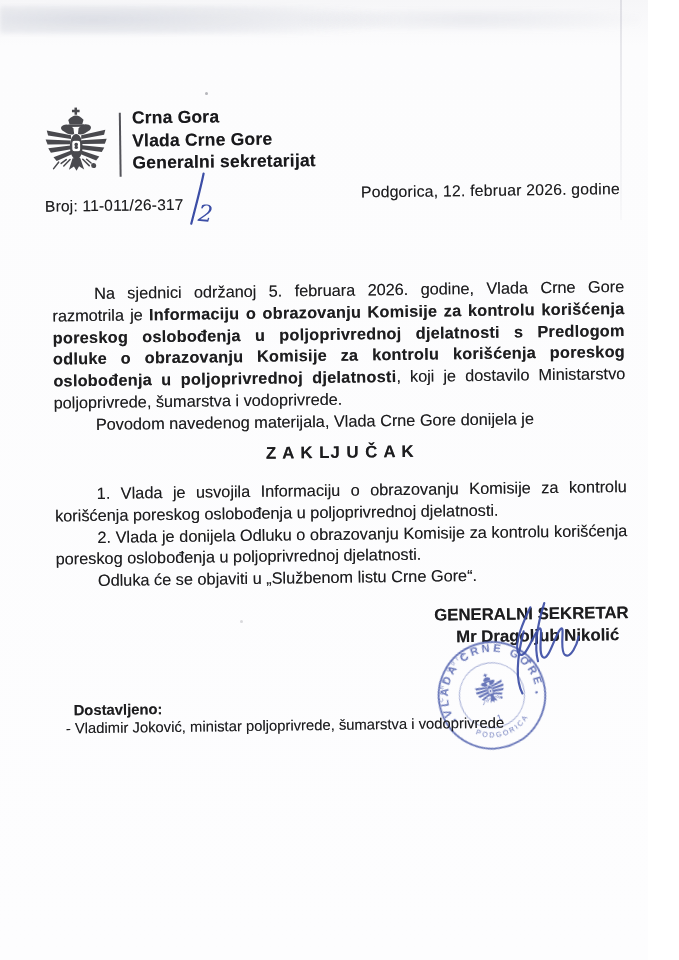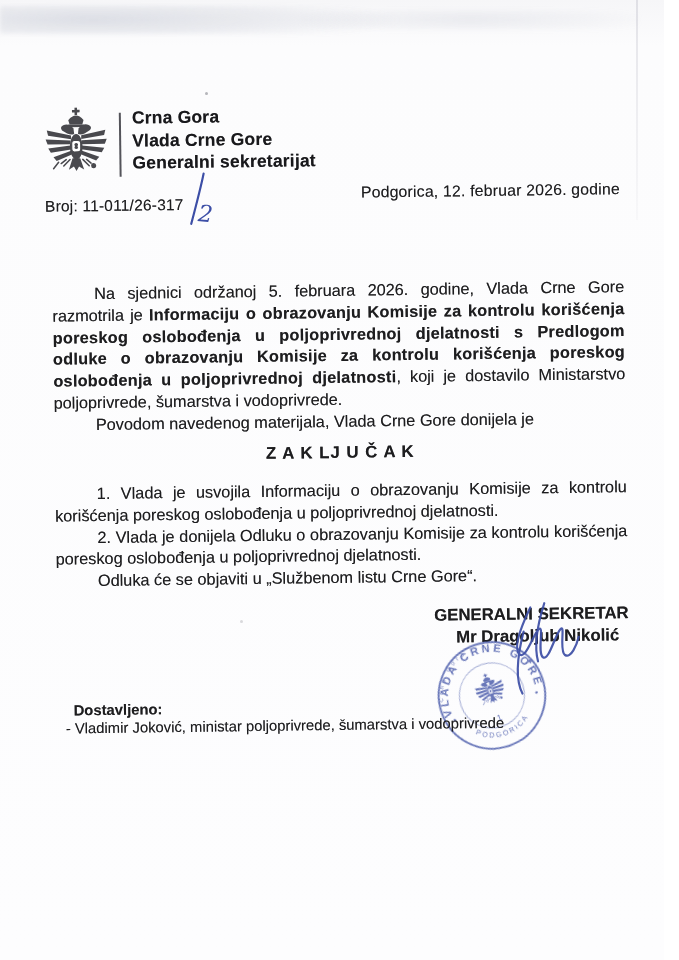--- a/index.html
+++ b/index.html
@@ -1,19 +1,19 @@
 <!DOCTYPE html>
 <html><head>
 <meta charset="utf-8">
 <style>
   html,body{margin:0;padding:0;background:#ffffff;}
   .page{
     position:relative;width:648px;height:960px;overflow:hidden;
     background:linear-gradient(180deg,#f6f6f8 0px,#fcfcfd 46px,#fdfdfe 100%);
-    font-family:"Liberation Sans", sans-serif;color:#1d1d1f;padding-left:16px;
+    font-family:"Liberation Sans", sans-serif;color:#1d1d1f;
   }
   .rot{position:absolute;inset:0;transform:rotate(-0.75deg);transform-origin:50% 45%;}
   .smudge{position:absolute;left:0;top:6px;width:520px;height:28px;
     background:radial-gradient(70% 100% at 18% 50%,rgba(138,146,168,.25),rgba(138,146,168,.10) 55%,transparent 85%);
     filter:blur(2px);}
   .smudge2{position:absolute;left:300px;top:10px;width:340px;height:20px;
     background:radial-gradient(70% 100% at 50% 50%,rgba(150,156,175,.14),transparent 80%);filter:blur(2px);}
   .edge-line{position:absolute;right:26px;top:0;width:2px;height:220px;
     background:linear-gradient(180deg,rgba(165,165,180,.28),rgba(165,165,180,.05));}
   .dot{position:absolute;width:3px;height:3px;border-radius:50%;background:rgba(110,112,120,.5);}

